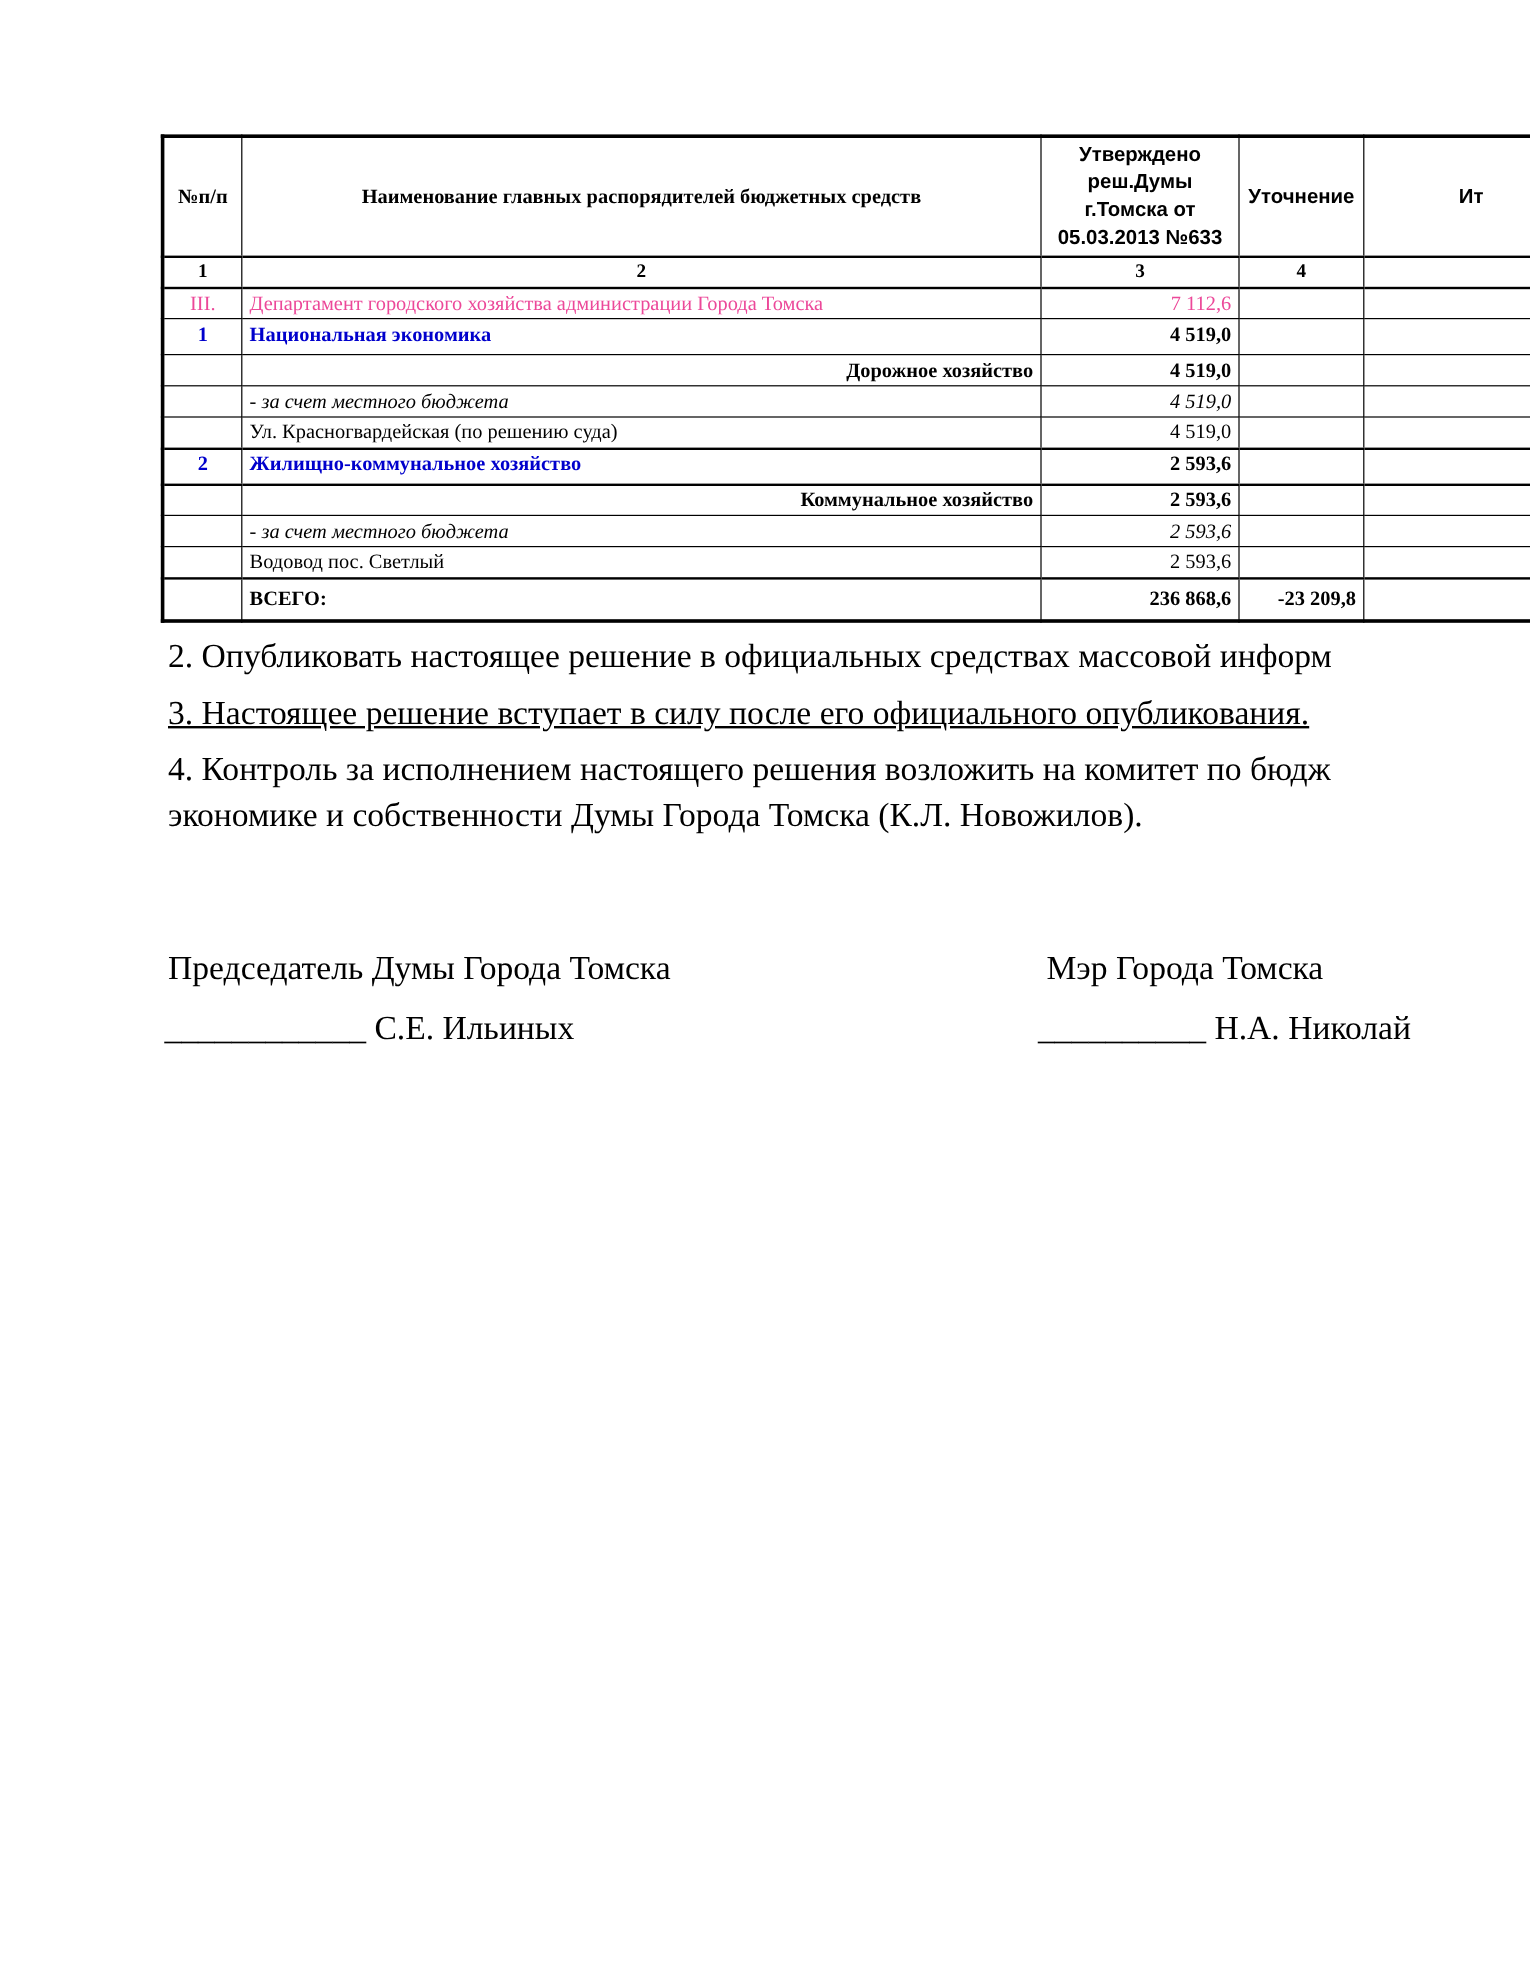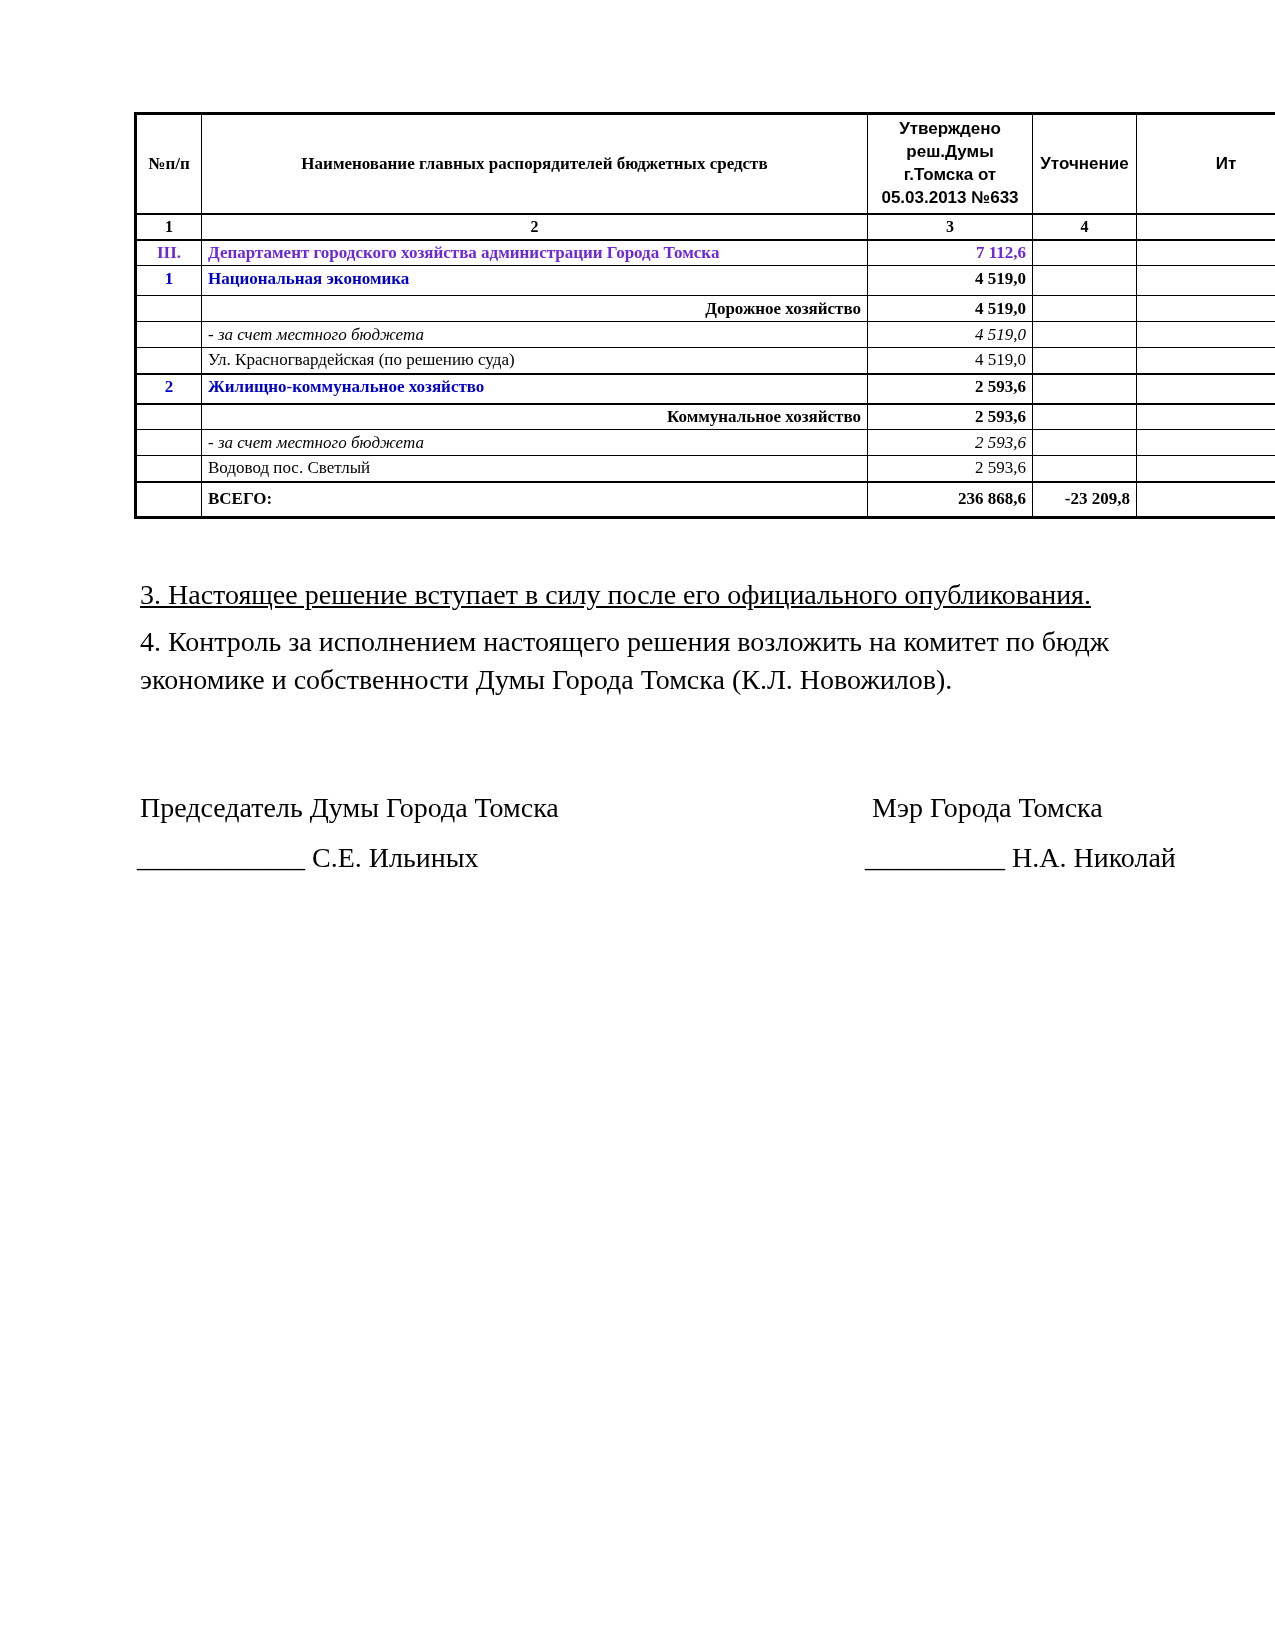--- a/index.html
+++ b/index.html
@@ -58,21 +58,21 @@
     font-size: 16px;
     text-align: center;
     height: 26px;
     border-bottom: 2px solid #000;
   }
   .budget-table tbody td { height: 26px; }
   .cell-num   { text-align: center; }
   .cell-name  { text-align: left; }
   .cell-approved, .cell-adjust, .cell-extra { text-align: right; }
 
-  tr.row-dept td { color: #6d28d9; font-weight: bold; }
+  tr.row-dept td { color: #ec4899; font-weight: normal; }
   tr.row-blue td { height: 30px; padding-bottom: 6px; }
   tr.row-blue .cell-num, tr.row-blue .cell-name { color: #0000cc; font-weight: bold; }
   tr.row-blue .cell-approved { font-weight: bold; }
   tr.row-bold td { font-weight: bold; text-align: right; }
   tr.row-italic td { font-style: italic; }
   tr.row-total td { font-weight: bold; height: 36px; }
   tr.thick-top td { border-top: 2px solid #000; }
 
   
   .para {
@@ -197,20 +197,21 @@
       <tr class="row-total thick-top">
         <td class="cell-num"></td>
         <td class="cell-name">ВСЕГО:</td>
         <td class="cell-approved">236 868,6</td>
         <td class="cell-adjust">-23 209,8</td>
         <td class="cell-extra"></td>
       </tr>
     </tbody>
   </table>
 
+  <div class="para p2">2. Опубликовать настоящее решение в официальных средствах массовой информ</div>
   <div class="para p3">3. Настоящее решение вступает в силу после его официального опубликования.</div>
   <div class="para p4a">4. Контроль за исполнением настоящего решения возложить на комитет по бюдж</div>
   <div class="para p4b">экономике и собственности Думы Города Томска (К.Л. Новожилов).</div>
 
   <div class="sig sig-title-left">Председатель Думы Города Томска</div>
   <div class="sig sig-title-right">Мэр Города Томска</div>
   <div class="sig sig-line-left">____________ С.Е. Ильиных</div>
   <div class="sig sig-line-right">__________ Н.А. Николай</div>
 
 </div>

